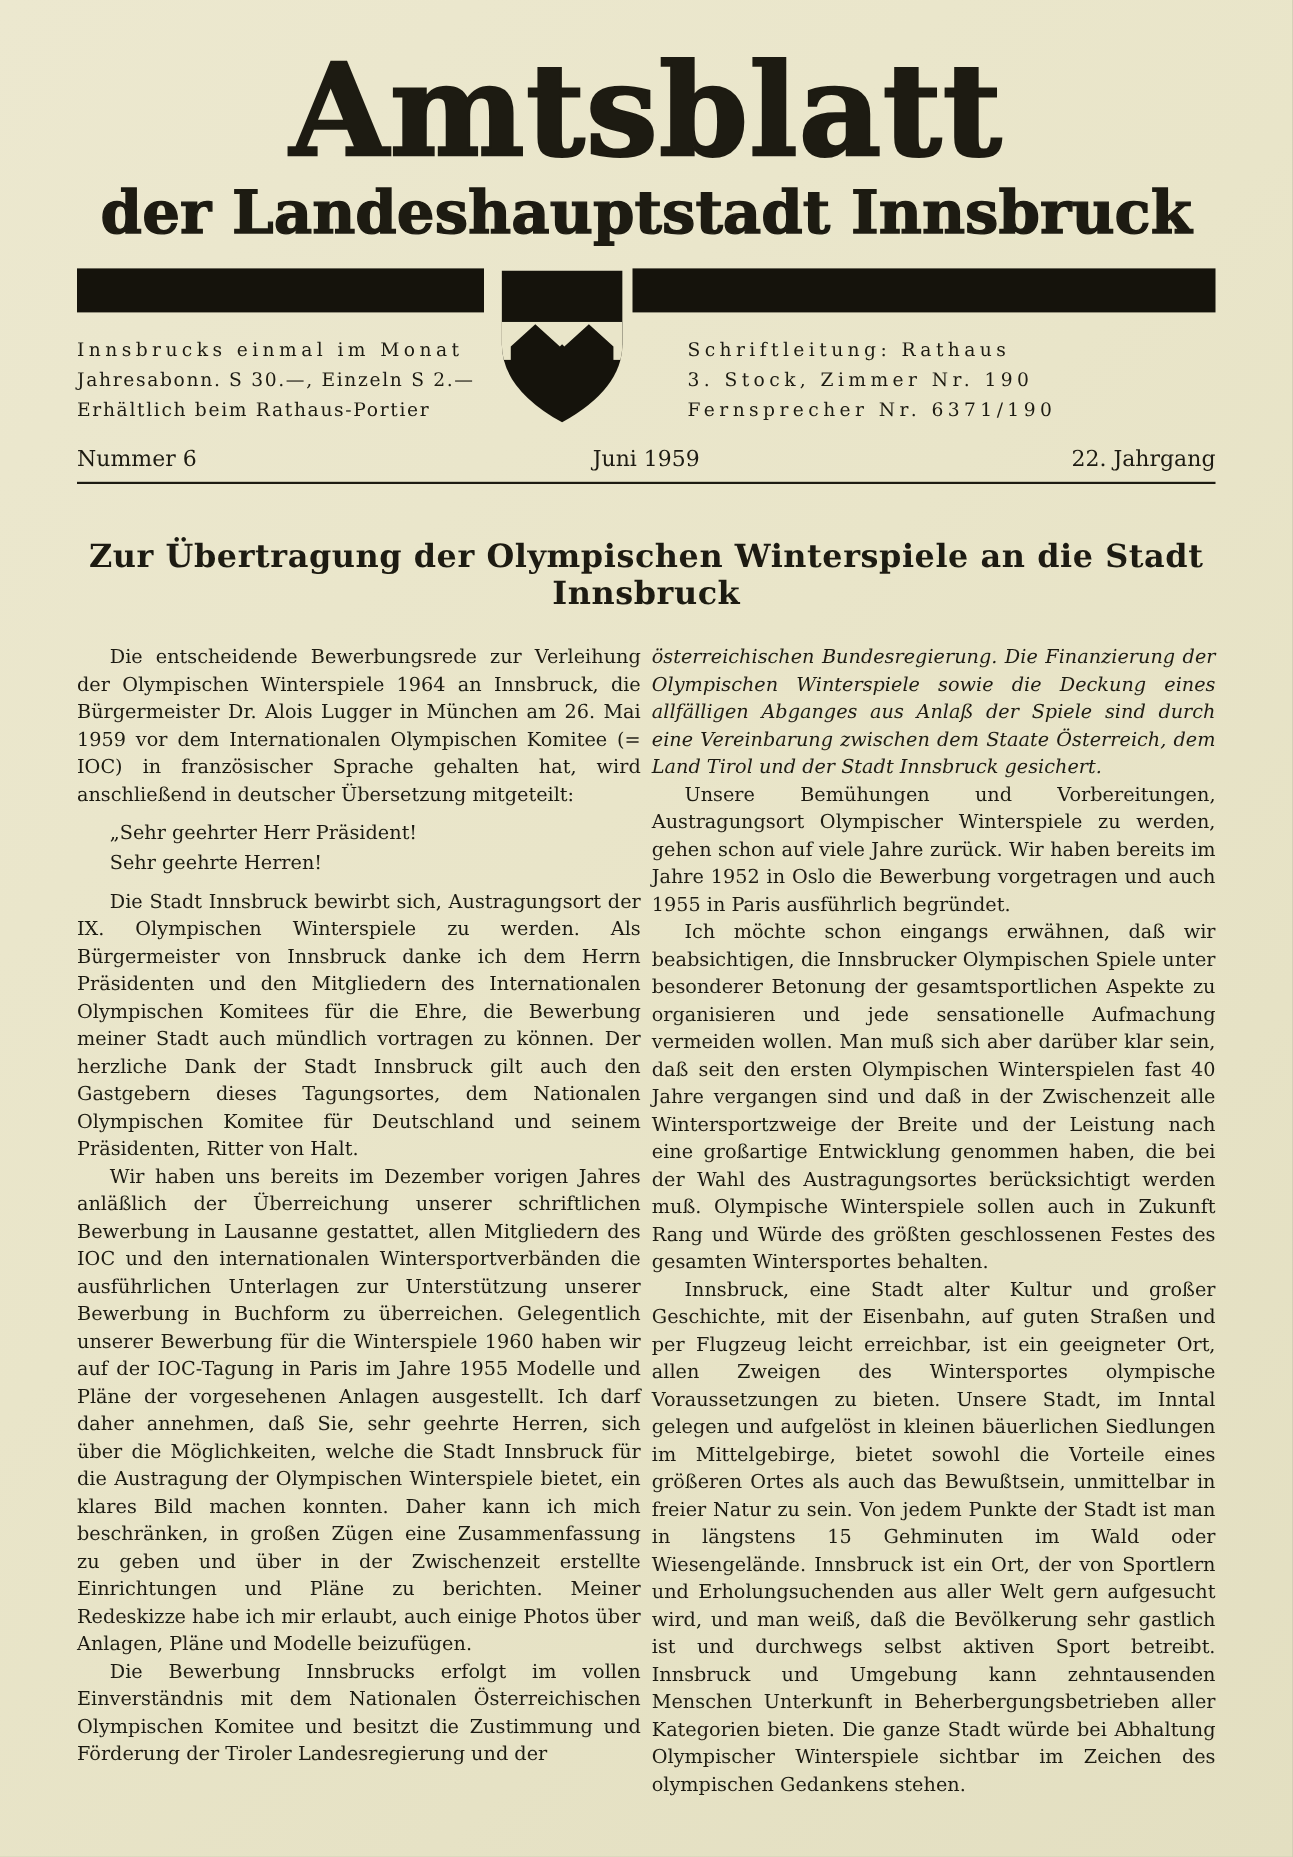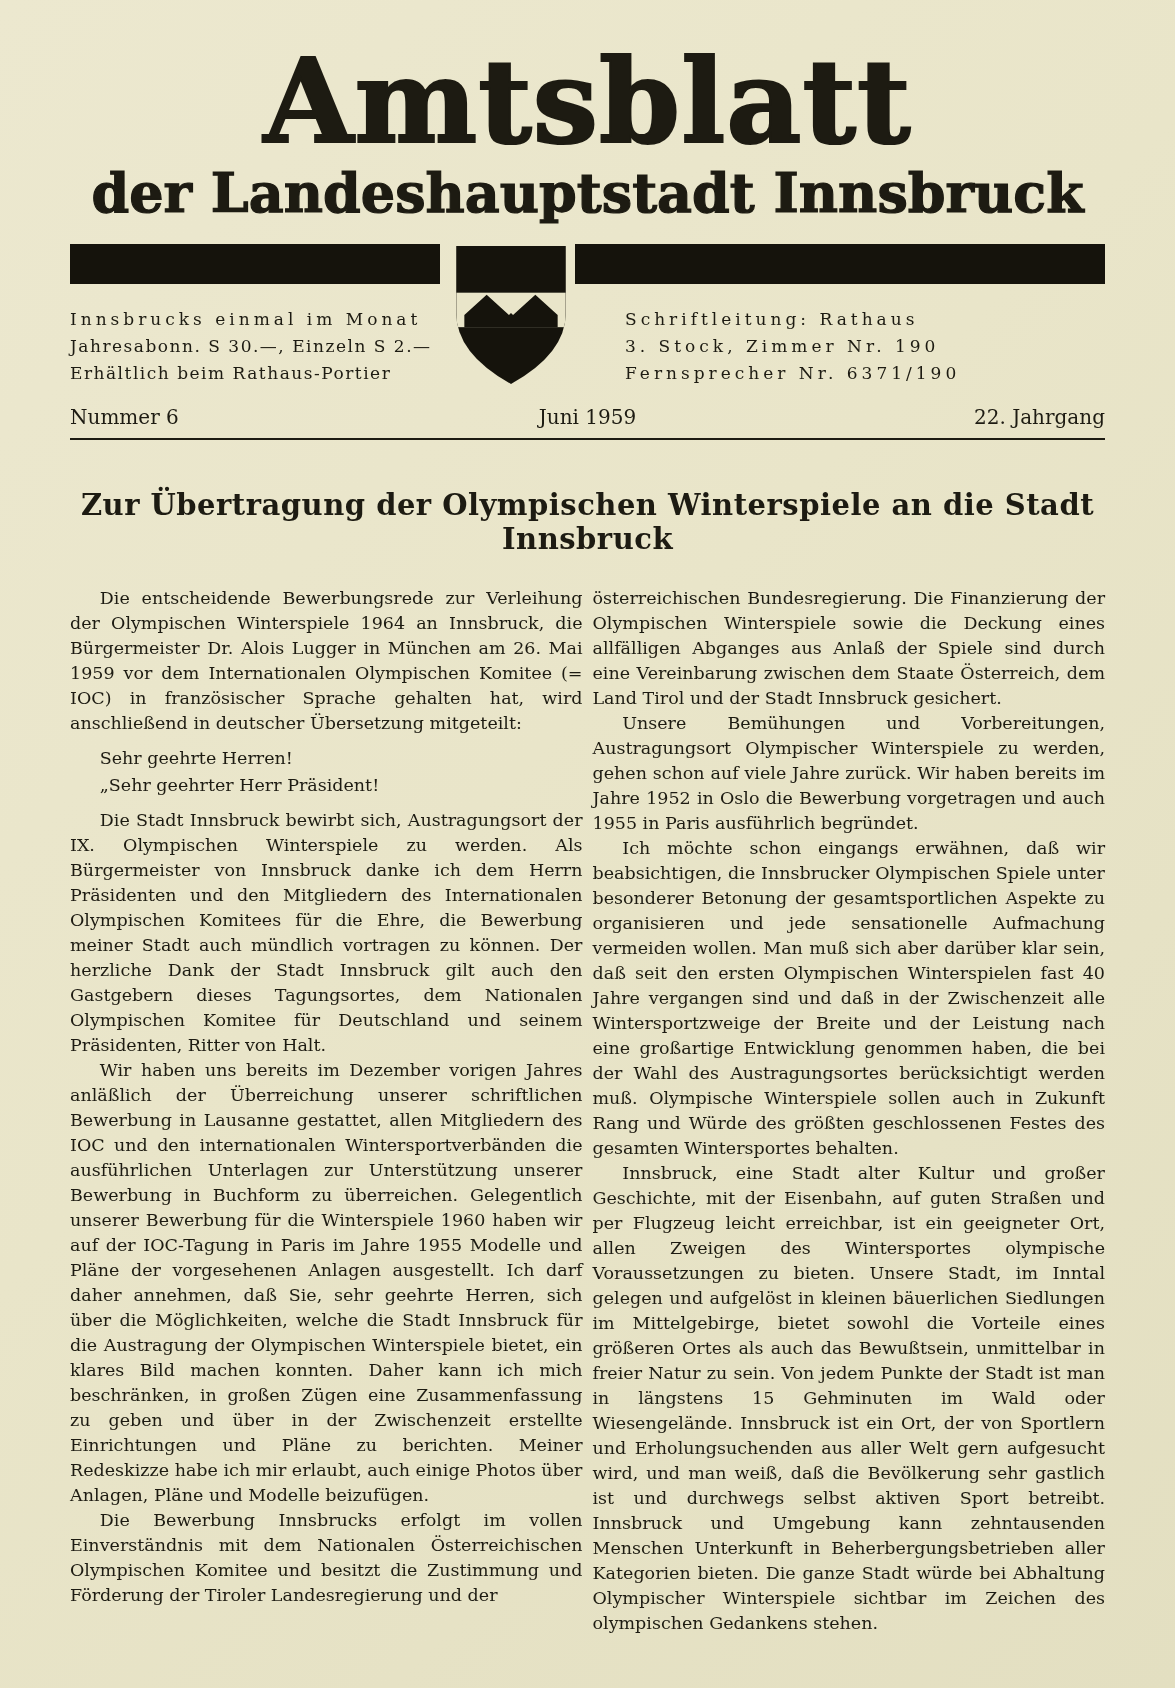--- a/index.html
+++ b/index.html
@@ -65,21 +65,21 @@
   
   .headline{
     font-size:29px;font-weight:bold;text-align:center;
     letter-spacing:.5px;
     margin:48px 0 30px;
   }
   .columns{display:flex;gap:10px;}
   .col{flex:1;font-size:17.5px;line-height:25px;text-align:justify;}
   .col p{margin:0;}
   .col p.indent{text-indent:1.7em;}
-  .col p.cont{text-indent:0;}
+  .col p.cont{text-indent:0;font-style:italic;}
   .col p.quote{text-indent:1.7em;text-align:left;margin:2px 0;}
   .col p.indent + p.quote{margin-top:10px;}
   .col p.quote + p.indent{margin-top:10px;}
 </style>
 </head>
 <body>
 
 <div class="page">
   <div class="content">
 
@@ -125,22 +125,22 @@
       <span class="issue-date">Juni 1959</span>
       <span class="issue-volume">22. Jahrgang</span>
     </div>
     <hr class="rule">
 
     <main class="article">
       <h1 class="headline">Zur Übertragung der Olympischen Winterspiele an die Stadt Innsbruck</h1>
       <div class="columns">
         <div class="col">
             <p class="indent">Die entscheidende Bewerbungsrede zur Verleihung der Olympischen Winterspiele 1964 an Innsbruck, die Bürgermeister Dr. Alois Lugger in München am 26. Mai 1959 vor dem Internationalen Olympischen Komitee (= IOC) in französischer Sprache gehalten hat, wird anschließend in deutscher Übersetzung mitgeteilt:</p>
+            <p class="quote">„Sehr geehrter Herr Präsident!</p>
             <p class="quote">Sehr geehrte Herren!</p>
-            <p class="quote">„Sehr geehrter Herr Präsident!</p>
             <p class="indent">Die Stadt Innsbruck bewirbt sich, Austragungsort der IX. Olympischen Winterspiele zu werden. Als Bürgermeister von Innsbruck danke ich dem Herrn Präsidenten und den Mitgliedern des Internationalen Olympischen Komitees für die Ehre, die Bewerbung meiner Stadt auch mündlich vortragen zu können. Der herzliche Dank der Stadt Innsbruck gilt auch den Gastgebern dieses Tagungsortes, dem Nationalen Olympischen Komitee für Deutschland und seinem Präsidenten, Ritter von Halt.</p>
             <p class="indent">Wir haben uns bereits im Dezember vorigen Jahres anläßlich der Überreichung unserer schriftlichen Bewerbung in Lausanne gestattet, allen Mitgliedern des IOC und den internationalen Wintersportverbänden die ausführlichen Unterlagen zur Unterstützung unserer Bewerbung in Buchform zu überreichen. Gelegentlich unserer Bewerbung für die Winterspiele 1960 haben wir auf der IOC-Tagung in Paris im Jahre 1955 Modelle und Pläne der vorgesehenen Anlagen ausgestellt. Ich darf daher annehmen, daß Sie, sehr geehrte Herren, sich über die Möglichkeiten, welche die Stadt Innsbruck für die Austragung der Olympischen Winterspiele bietet, ein klares Bild machen konnten. Daher kann ich mich beschränken, in großen Zügen eine Zusammenfassung zu geben und über in der Zwischenzeit erstellte Einrichtungen und Pläne zu berichten. Meiner Redeskizze habe ich mir erlaubt, auch einige Photos über Anlagen, Pläne und Modelle beizufügen.</p>
             <p class="indent">Die Bewerbung Innsbrucks erfolgt im vollen Einverständnis mit dem Nationalen Österreichischen Olympischen Komitee und besitzt die Zustimmung und Förderung der Tiroler Landesregierung und der</p>
           </div>
         <div class="col">
             <p class="cont">österreichischen Bundesregierung. Die Finanzierung der Olympischen Winterspiele sowie die Deckung eines allfälligen Abganges aus Anlaß der Spiele sind durch eine Vereinbarung zwischen dem Staate Österreich, dem Land Tirol und der Stadt Innsbruck gesichert.</p>
             <p class="indent">Unsere Bemühungen und Vorbereitungen, Austragungsort Olympischer Winterspiele zu werden, gehen schon auf viele Jahre zurück. Wir haben bereits im Jahre 1952 in Oslo die Bewerbung vorgetragen und auch 1955 in Paris ausführlich begründet.</p>
             <p class="indent">Ich möchte schon eingangs erwähnen, daß wir beabsichtigen, die Innsbrucker Olympischen Spiele unter besonderer Betonung der gesamtsportlichen Aspekte zu organisieren und jede sensationelle Aufmachung vermeiden wollen. Man muß sich aber darüber klar sein, daß seit den ersten Olympischen Winterspielen fast 40 Jahre vergangen sind und daß in der Zwischenzeit alle Wintersportzweige der Breite und der Leistung nach eine großartige Entwicklung genommen haben, die bei der Wahl des Austragungsortes berücksichtigt werden muß. Olympische Winterspiele sollen auch in Zukunft Rang und Würde des größten geschlossenen Festes des gesamten Wintersportes behalten.</p>
             <p class="indent">Innsbruck, eine Stadt alter Kultur und großer Geschichte, mit der Eisenbahn, auf guten Straßen und per Flugzeug leicht erreichbar, ist ein geeigneter Ort, allen Zweigen des Wintersportes olympische Voraussetzungen zu bieten. Unsere Stadt, im Inntal gelegen und aufgelöst in kleinen bäuerlichen Siedlungen im Mittelgebirge, bietet sowohl die Vorteile eines größeren Ortes als auch das Bewußtsein, unmittelbar in freier Natur zu sein. Von jedem Punkte der Stadt ist man in längstens 15 Gehminuten im Wald oder Wiesengelände. Innsbruck ist ein Ort, der von Sportlern und Erholungsuchenden aus aller Welt gern aufgesucht wird, und man weiß, daß die Bevölkerung sehr gastlich ist und durchwegs selbst aktiven Sport betreibt. Innsbruck und Umgebung kann zehntausenden Menschen Unterkunft in Beherbergungsbetrieben aller Kategorien bieten. Die ganze Stadt würde bei Abhaltung Olympischer Winterspiele sichtbar im Zeichen des olympischen Gedankens stehen.</p>
           </div>

